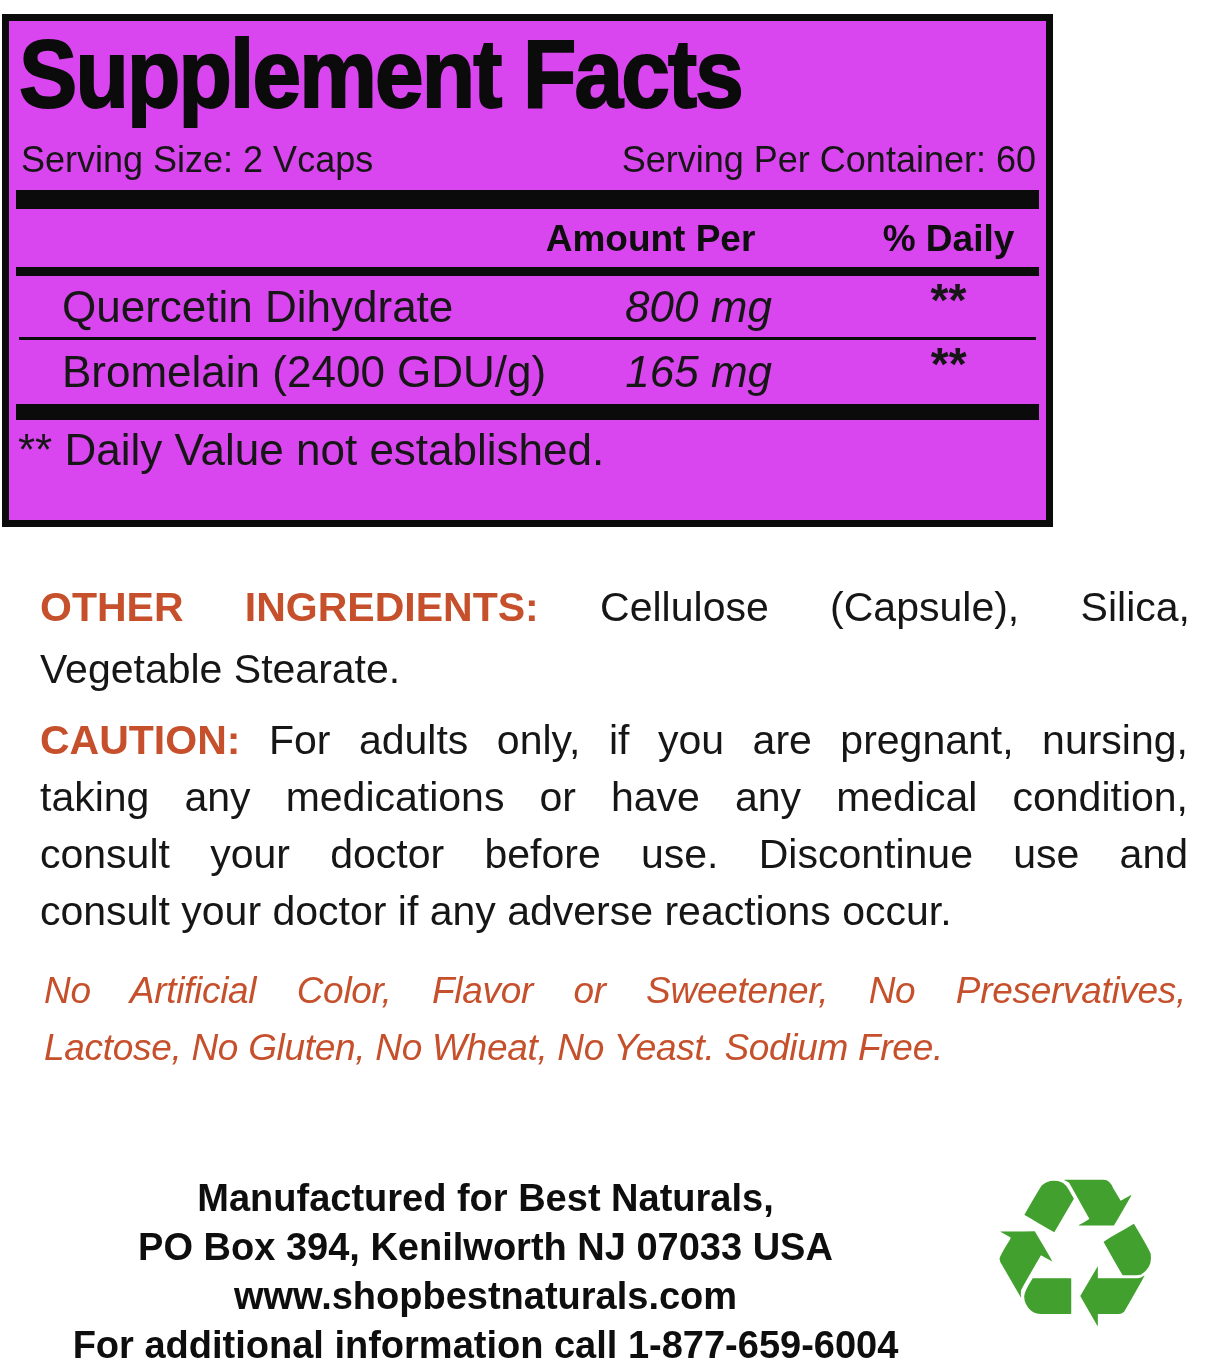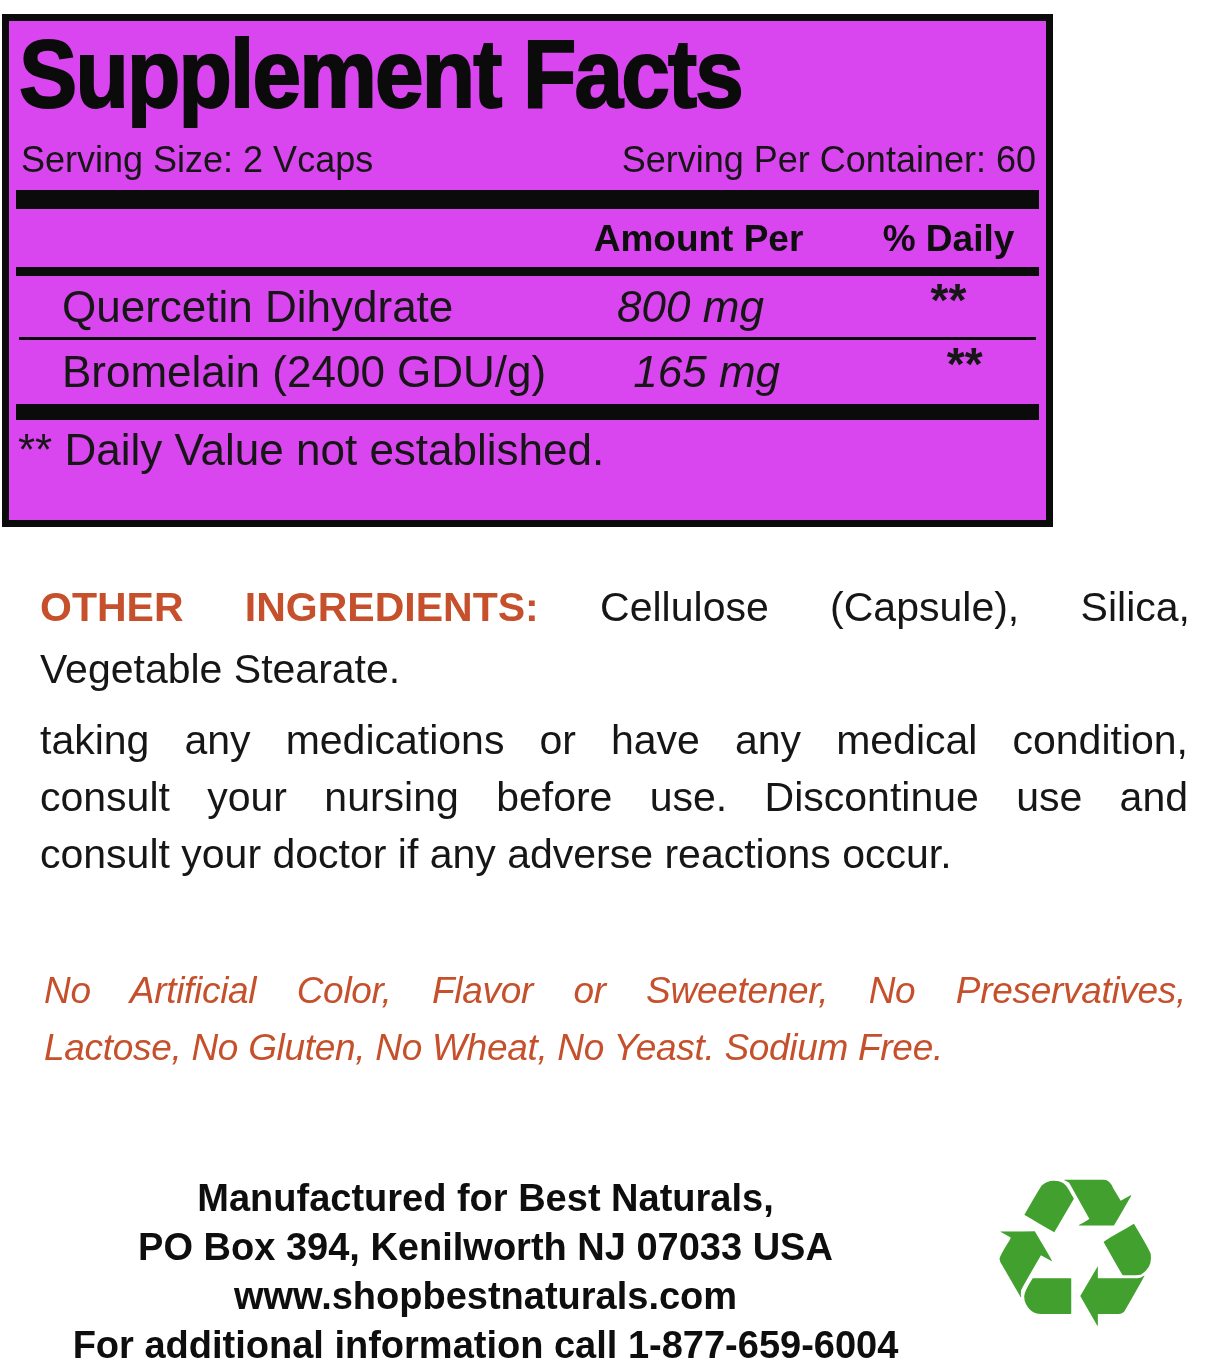--- a/index.html
+++ b/index.html
@@ -44,26 +44,26 @@
   .bar-thick1 { height: 19px; margin-top: 9px; }
   .bar-mid    { height: 9px; }
   .bar-thick2 { height: 16px; }
   .thin-rule  { height: 3px; background: #0b0b0b; margin: 0 10px; }
 
   .grid-cols {
     display: grid;
     grid-template-columns: 1fr 305px 195px;
     align-items: center;
   }
-  .hdr-row { padding: 6px 0 4px; }
+  .hdr-row { padding: 6px 0 4px; gap: 48px; }
   .hdr-cell {
     font-weight: 700; font-size: 37px; line-height: 48px;
     text-align: center; color: #0e0e0e;
   }
-  .ing-row { height: 61px; gap: 8px; }
+  .ing-row { height: 61px; }
   .ing-row2 { height: 64px; }
   .ing-name { font-size: 44px; padding-left: 53px; white-space: nowrap; }
   .ing-amount { font-size: 44px; text-align: center; font-style: italic; }
   .ing-dv {
     font-size: 46px; font-weight: 700; text-align: center;
     align-self: start; line-height: 1.05;
   }
   .footnote { font-size: 44px; padding: 5px 0 0 9px; white-space: nowrap; }
 
   
@@ -144,22 +144,23 @@
 
   <div class="footnote">** Daily Value not established.</div>
 </div>
 
 <div class="other-section">
   <div class="jline"><span class="accent">OTHER INGREDIENTS:</span> <span>Cellulose (Capsule), Silica,</span></div>
   <div class="plainline">Vegetable Stearate.</div>
 </div>
 
 <div class="caution-section">
+  <div class="jline"><span class="accent">CAUTION:</span> <span>For adults only, if you are pregnant, nursing,</span></div>
   <div class="jline">taking any medications or have any medical condition,</div>
-  <div class="jline">consult your nursing before use. Discontinue use and</div>
+  <div class="jline">consult your doctor before use. Discontinue use and</div>
   <div class="plainline">consult your doctor if any adverse reactions occur.</div>
 </div>
 
 <div class="claims-section">
   <div class="jline">No Artificial Color, Flavor or Sweetener, No Preservatives,</div>
   <div class="plainline">Lactose, No Gluten, No Wheat, No Yeast. Sodium Free.</div>
 </div>
 
 <div class="footer-section">
   <div class="footer-line">Manufactured for Best Naturals,</div>

